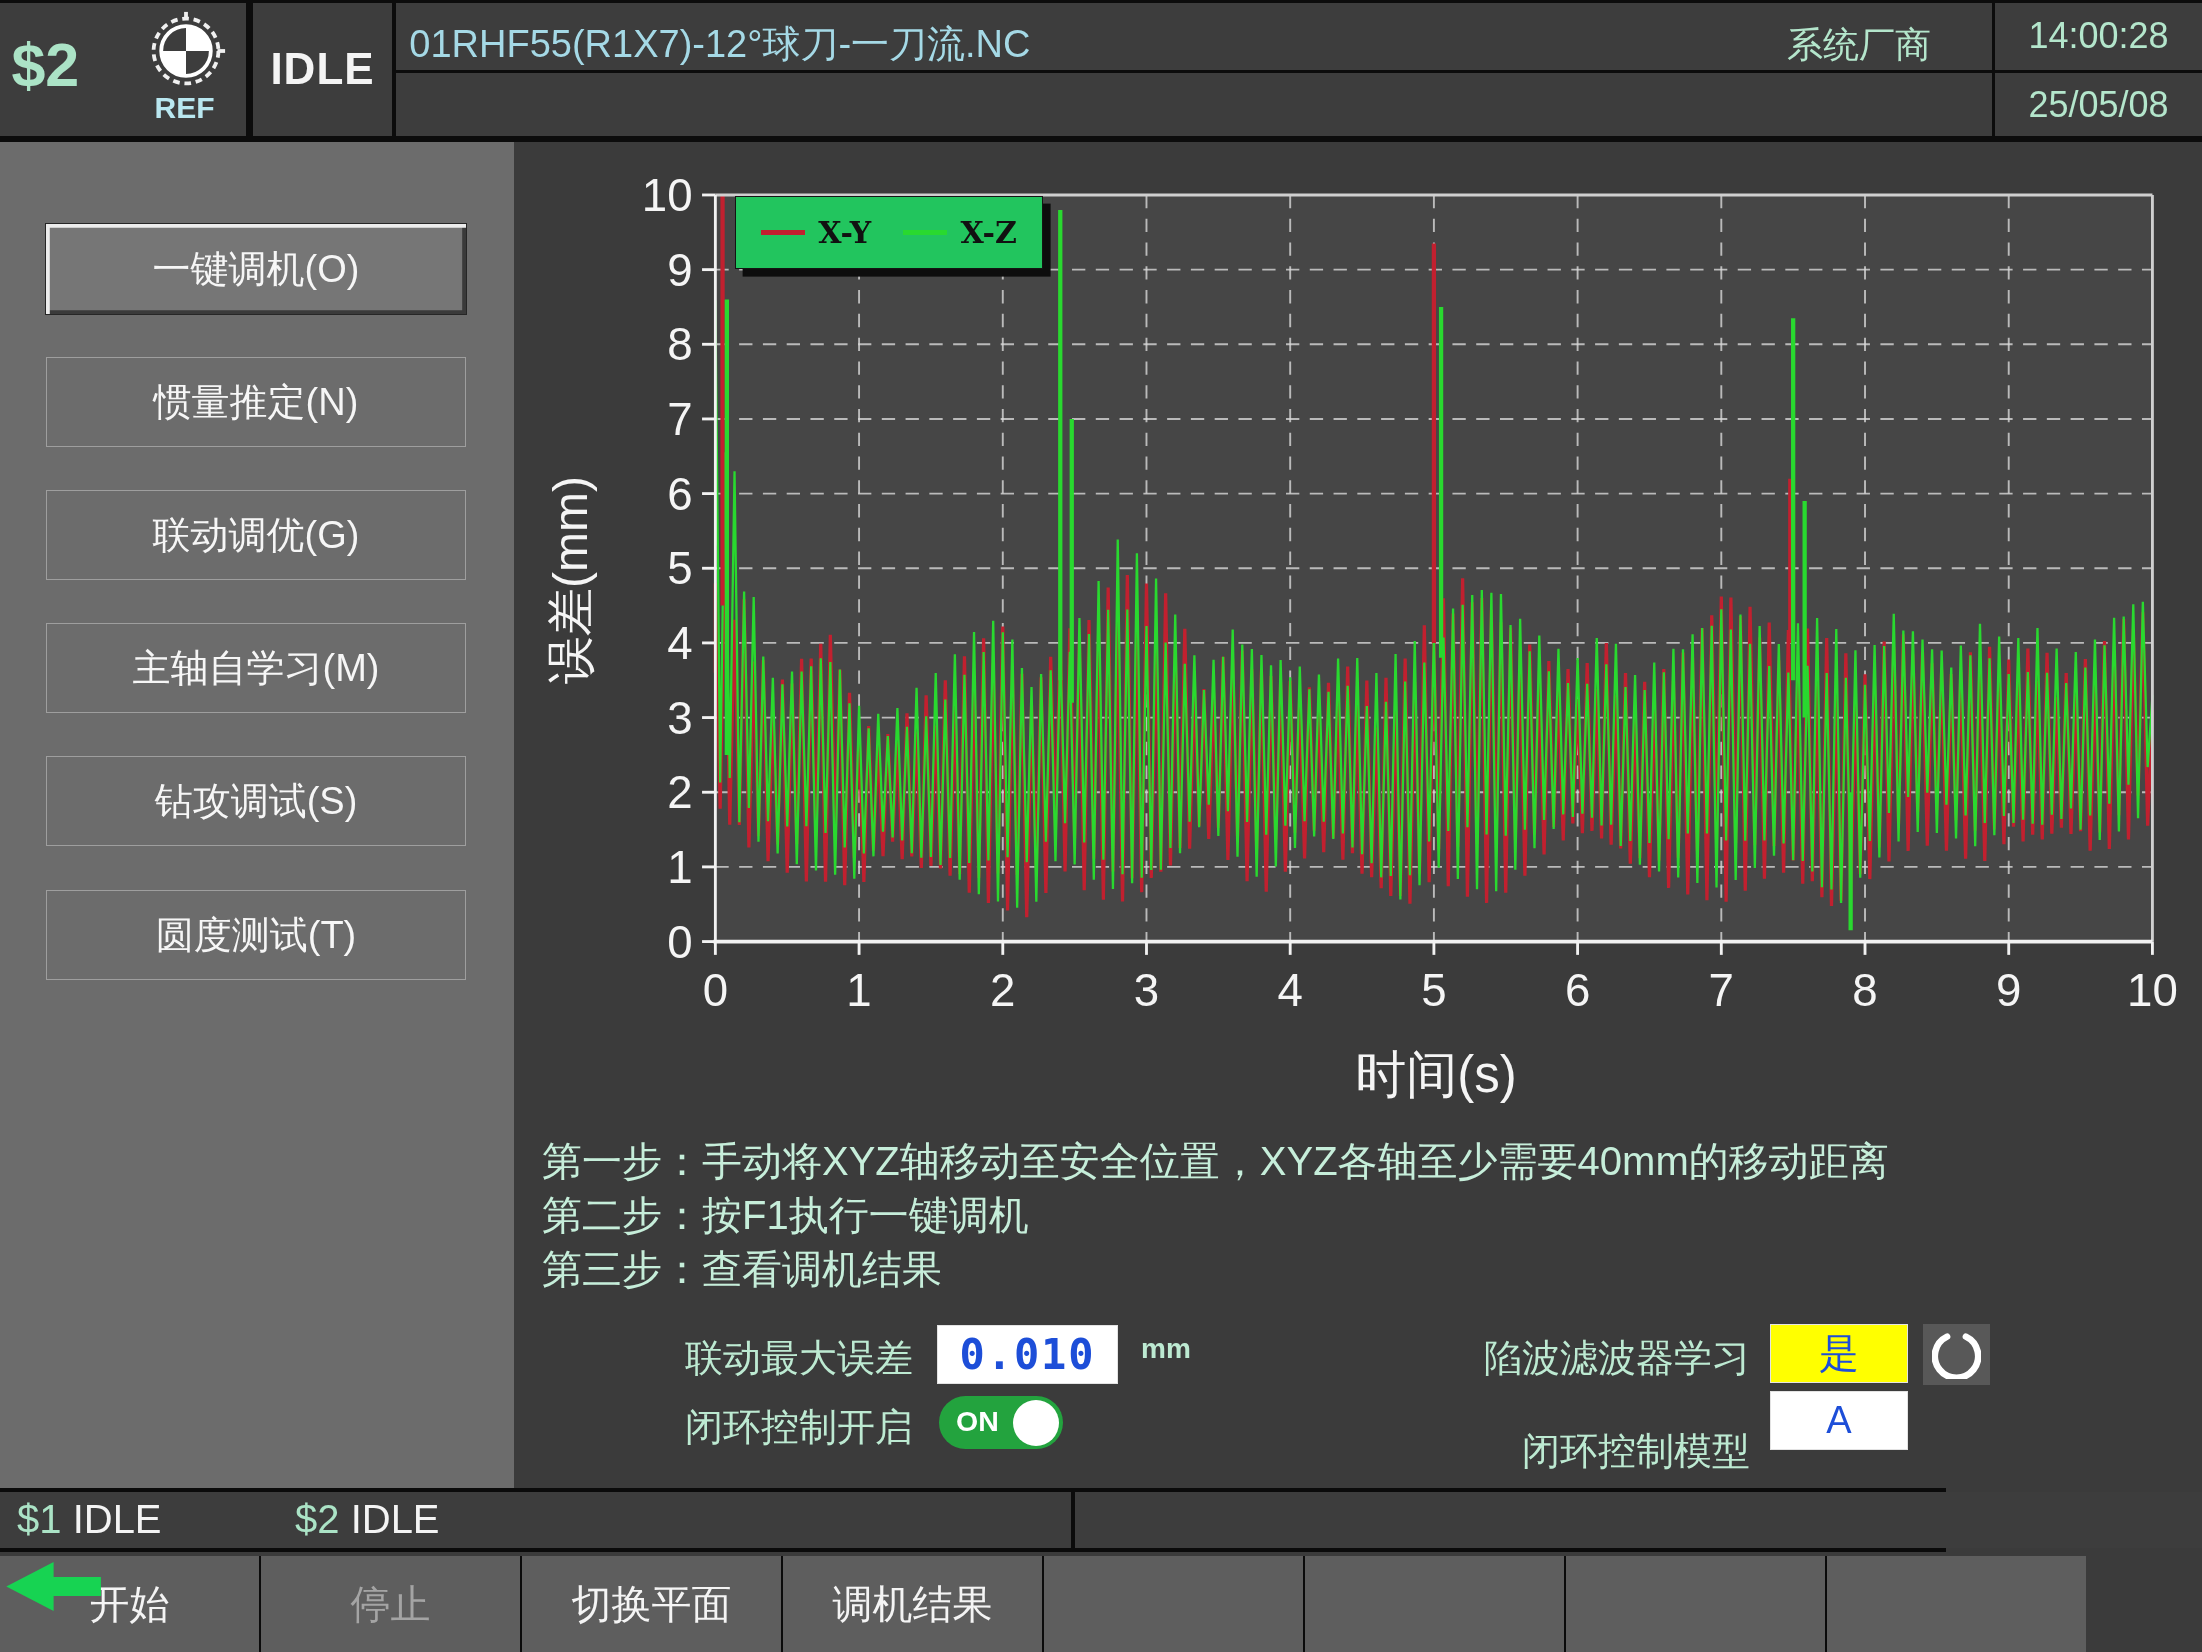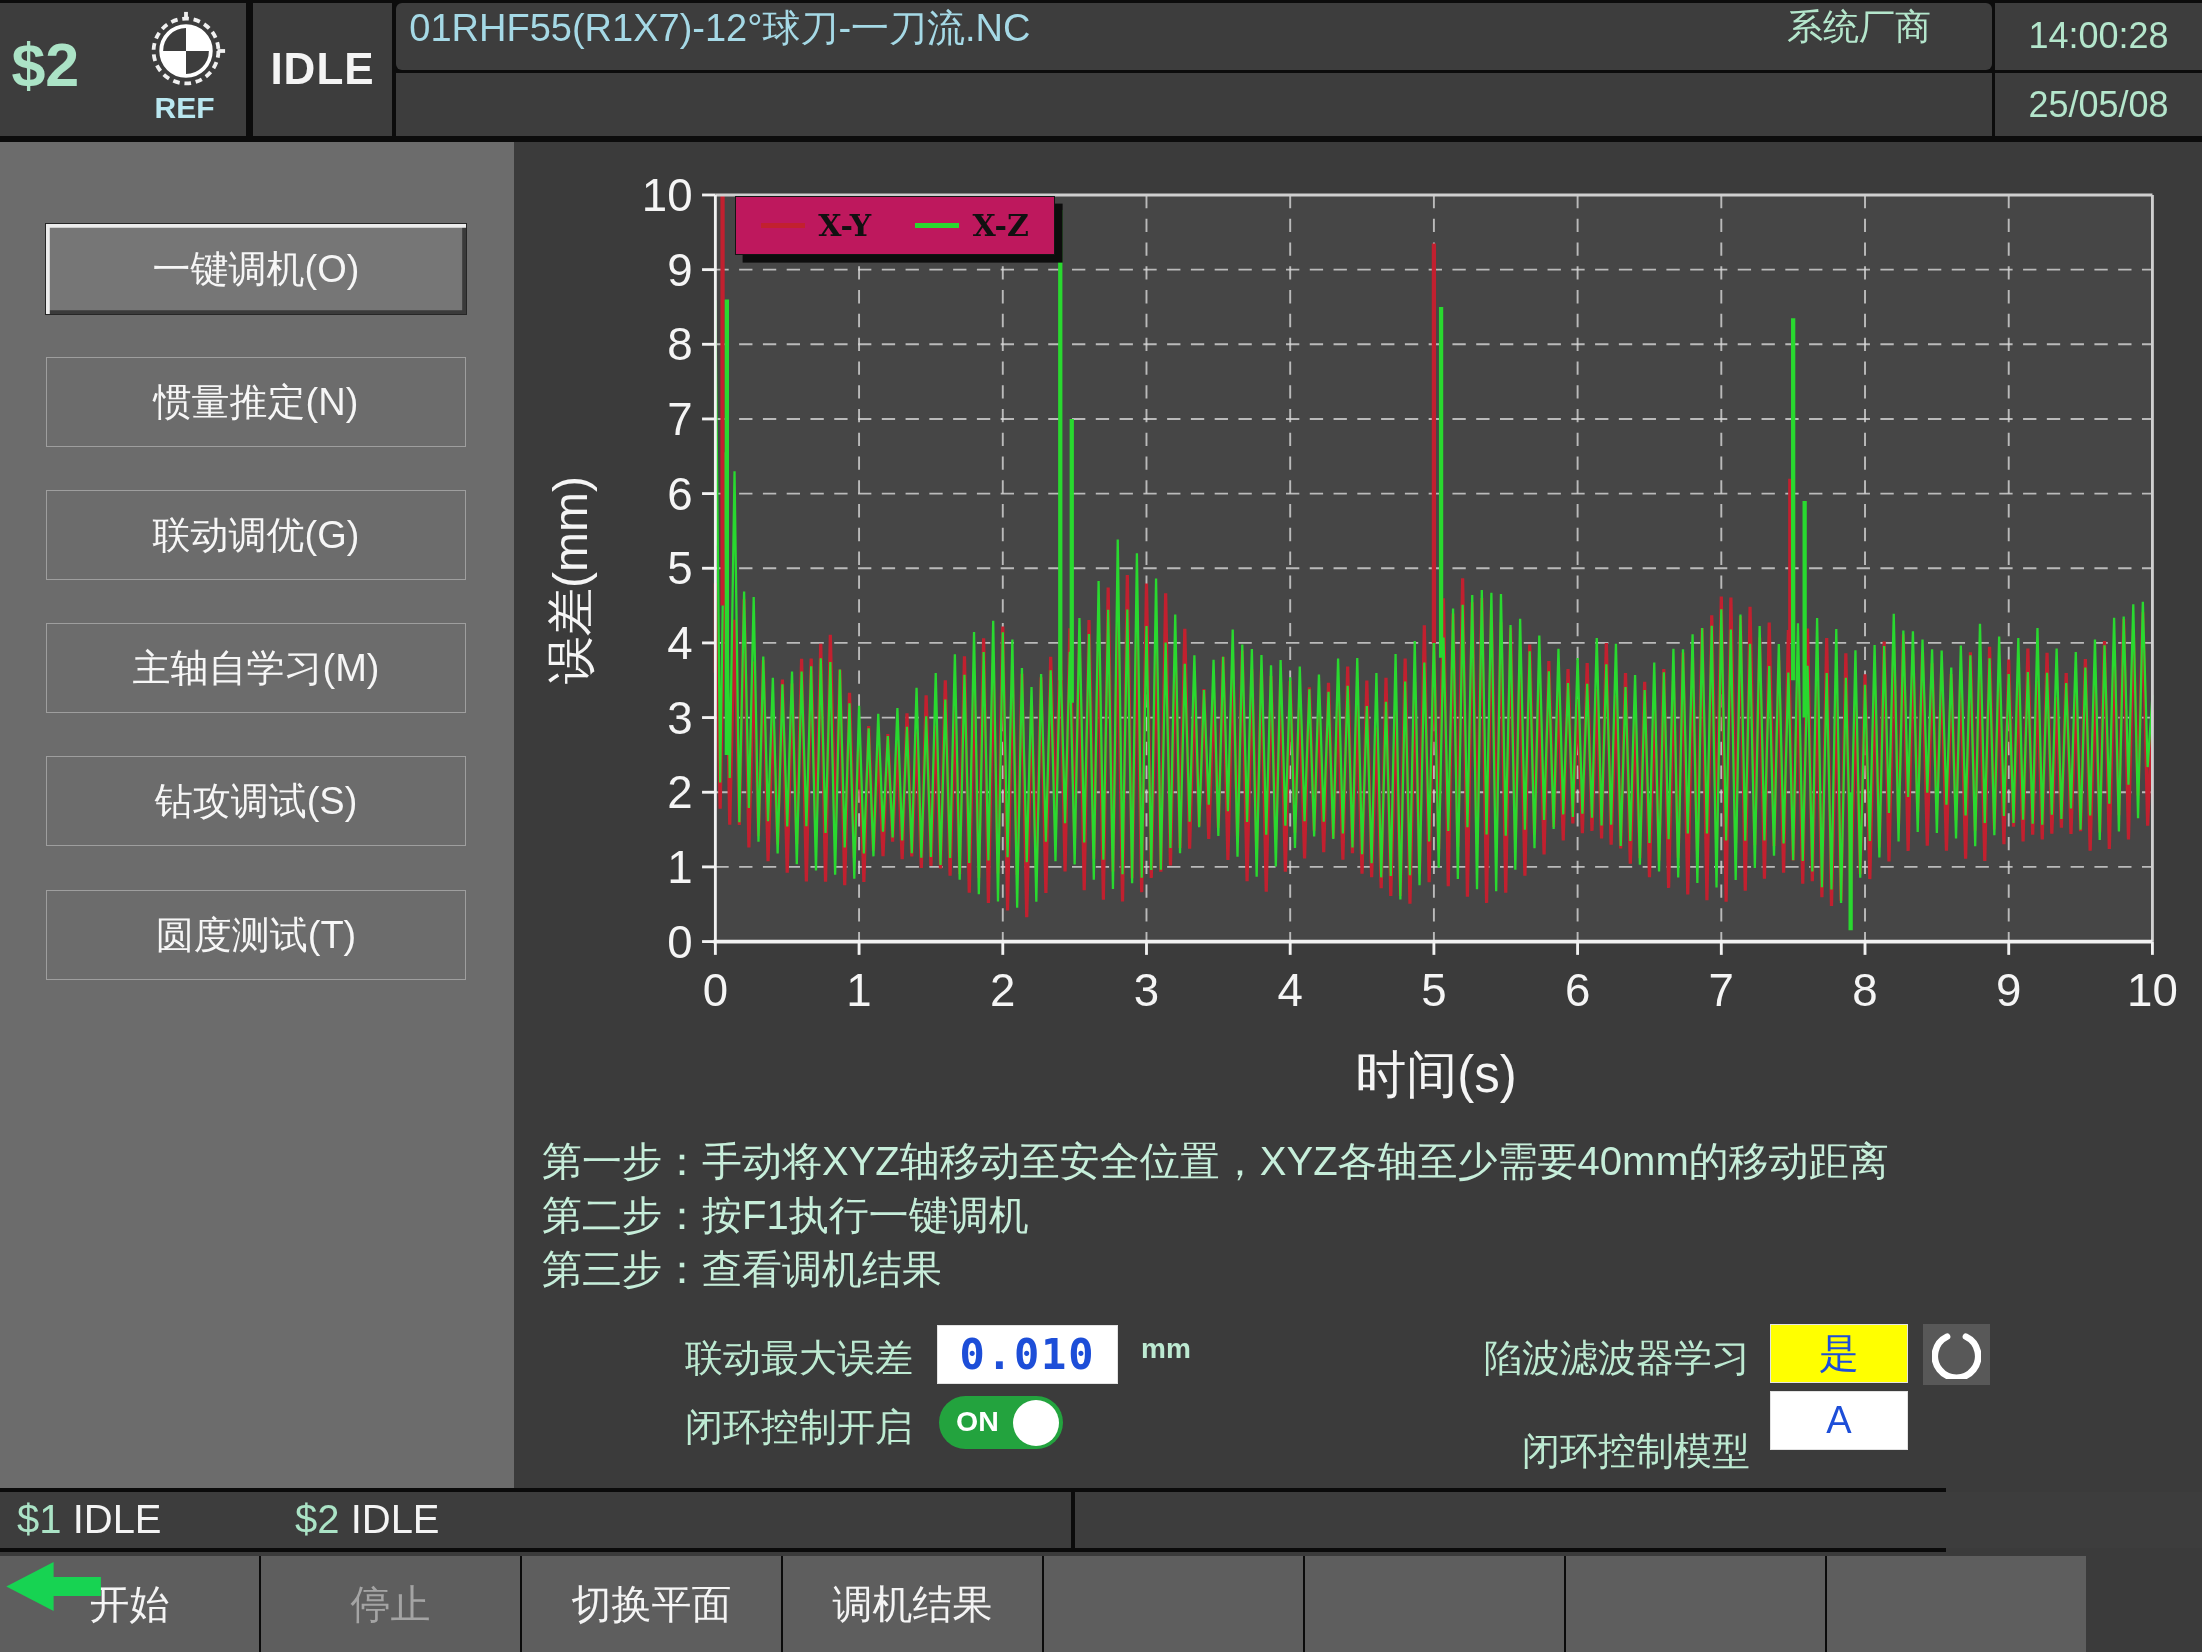--- a/index.html
+++ b/index.html
@@ -7,42 +7,42 @@
           font-family:"Liberation Sans","DejaVu Sans",sans-serif;}
   
   #topbar{position:absolute;left:0;top:0;width:2203px;height:142px;background:#0c0c0c;}
   .tb-cell{position:absolute;background:#3d3d3d;}
   #tb-ch{left:0;top:2.9px;width:246px;height:133px;}
   #tb-ch .ch{position:absolute;left:11.4px;top:27px;font-size:61px;font-weight:bold;color:#abe3c6;}
   #tb-ch .ref{position:absolute;left:139px;top:88px;width:91px;text-align:center;font-size:30px;font-weight:bold;color:#b9e7f0;}
   #tb-ch svg{position:absolute;left:145px;top:7.6px;}
   #tb-idle{left:253px;top:2.9px;width:139px;height:133px;display:flex;align-items:center;justify-content:center;
            color:#f4f4f4;font-size:44px;font-weight:600;letter-spacing:1px;}
-  #tb-main-top{left:396px;top:2.9px;width:1596px;height:67px;display:flex;align-items:flex-start;border-radius:6px;}
+  #tb-main-top{left:396px;top:2.9px;width:1596px;height:67px;display:flex;align-items:flex-end;}
   #tb-main-bot{left:396px;top:73px;width:1596px;height:63px;}
   #tb-prog{margin-left:13.3px;font-size:38px;color:#a5d9e6;white-space:nowrap;}
   #tb-vendor{margin-left:auto;margin-right:61px;font-size:36px;color:#b4e6cc;}
   #tb-clock-top{left:1995px;top:2.9px;width:207px;height:67px;display:flex;align-items:center;justify-content:center;
                 color:#b4e6cc;font-size:36px;}
   #tb-clock-bot{left:1995px;top:73px;width:207px;height:63px;display:flex;align-items:center;justify-content:center;
                 color:#b4e6cc;font-size:36px;}
   
   #sidebar{position:absolute;left:0;top:142px;width:514px;height:1347px;background:#6c6c6c;}
   .side-btn{position:absolute;left:46px;width:420px;height:90px;display:flex;align-items:center;justify-content:center;
             background:#6c6c6c;border:1.9px solid #9e9e9e;color:#f6f6f6;font-size:38px;cursor:pointer;box-sizing:border-box;}
   .side-btn.active{background:#767676;border:none;outline:1.9px solid #262626;
             box-shadow:inset 3.8px 3.8px 0 #ececec,inset -3.8px -3.8px 0 #3a3a3a;}
   
   #chart-svg{position:absolute;left:0;top:0;pointer-events:none;}
   #ylabel{position:absolute;left:571px;top:580px;transform:translate(-50%,-50%) rotate(-90deg);
           color:#f5f5f5;font-size:48px;white-space:nowrap;}
   #xlabel{position:absolute;left:1436px;top:1041px;transform:translateX(-50%);
           color:#f5f5f5;font-size:51px;}
-  #legend{position:absolute;left:735px;top:196px;display:flex;align-items:center;gap:44px;
-          background:#be185d;border:1.9px solid #141414;box-shadow:7.6px 7.6px 0 #0d0d0d;padding:11px 25px;}
+  #legend{position:absolute;left:735px;top:196px;display:flex;align-items:center;gap:32px;
+          background:#22c55e;border:1.9px solid #141414;box-shadow:7.6px 7.6px 0 #0d0d0d;padding:18px 25px;}
   .lg-item{display:flex;align-items:center;gap:13.3px;}
   .lg-line{width:44px;height:5.7px;}
   .lg-text{font-family:"DejaVu Serif","Liberation Serif",serif;font-weight:600;font-size:30px;color:#111;}
   
   #steps{position:absolute;left:542px;top:1134px;color:#c6eeda;font-size:40px;line-height:54px;white-space:nowrap;}
   
   .fm-label{position:absolute;color:#bdead2;font-size:38px;text-align:right;white-space:nowrap;}
   .fm-box{position:absolute;display:flex;align-items:center;justify-content:center;box-sizing:border-box;
           background:#fff;border:1.9px solid #e3e3e3;color:#1d4ed8;}
   #max-err-input{left:937px;top:1325px;width:181px;height:59px;font-family:"DejaVu Sans Mono","Liberation Mono",monospace;

